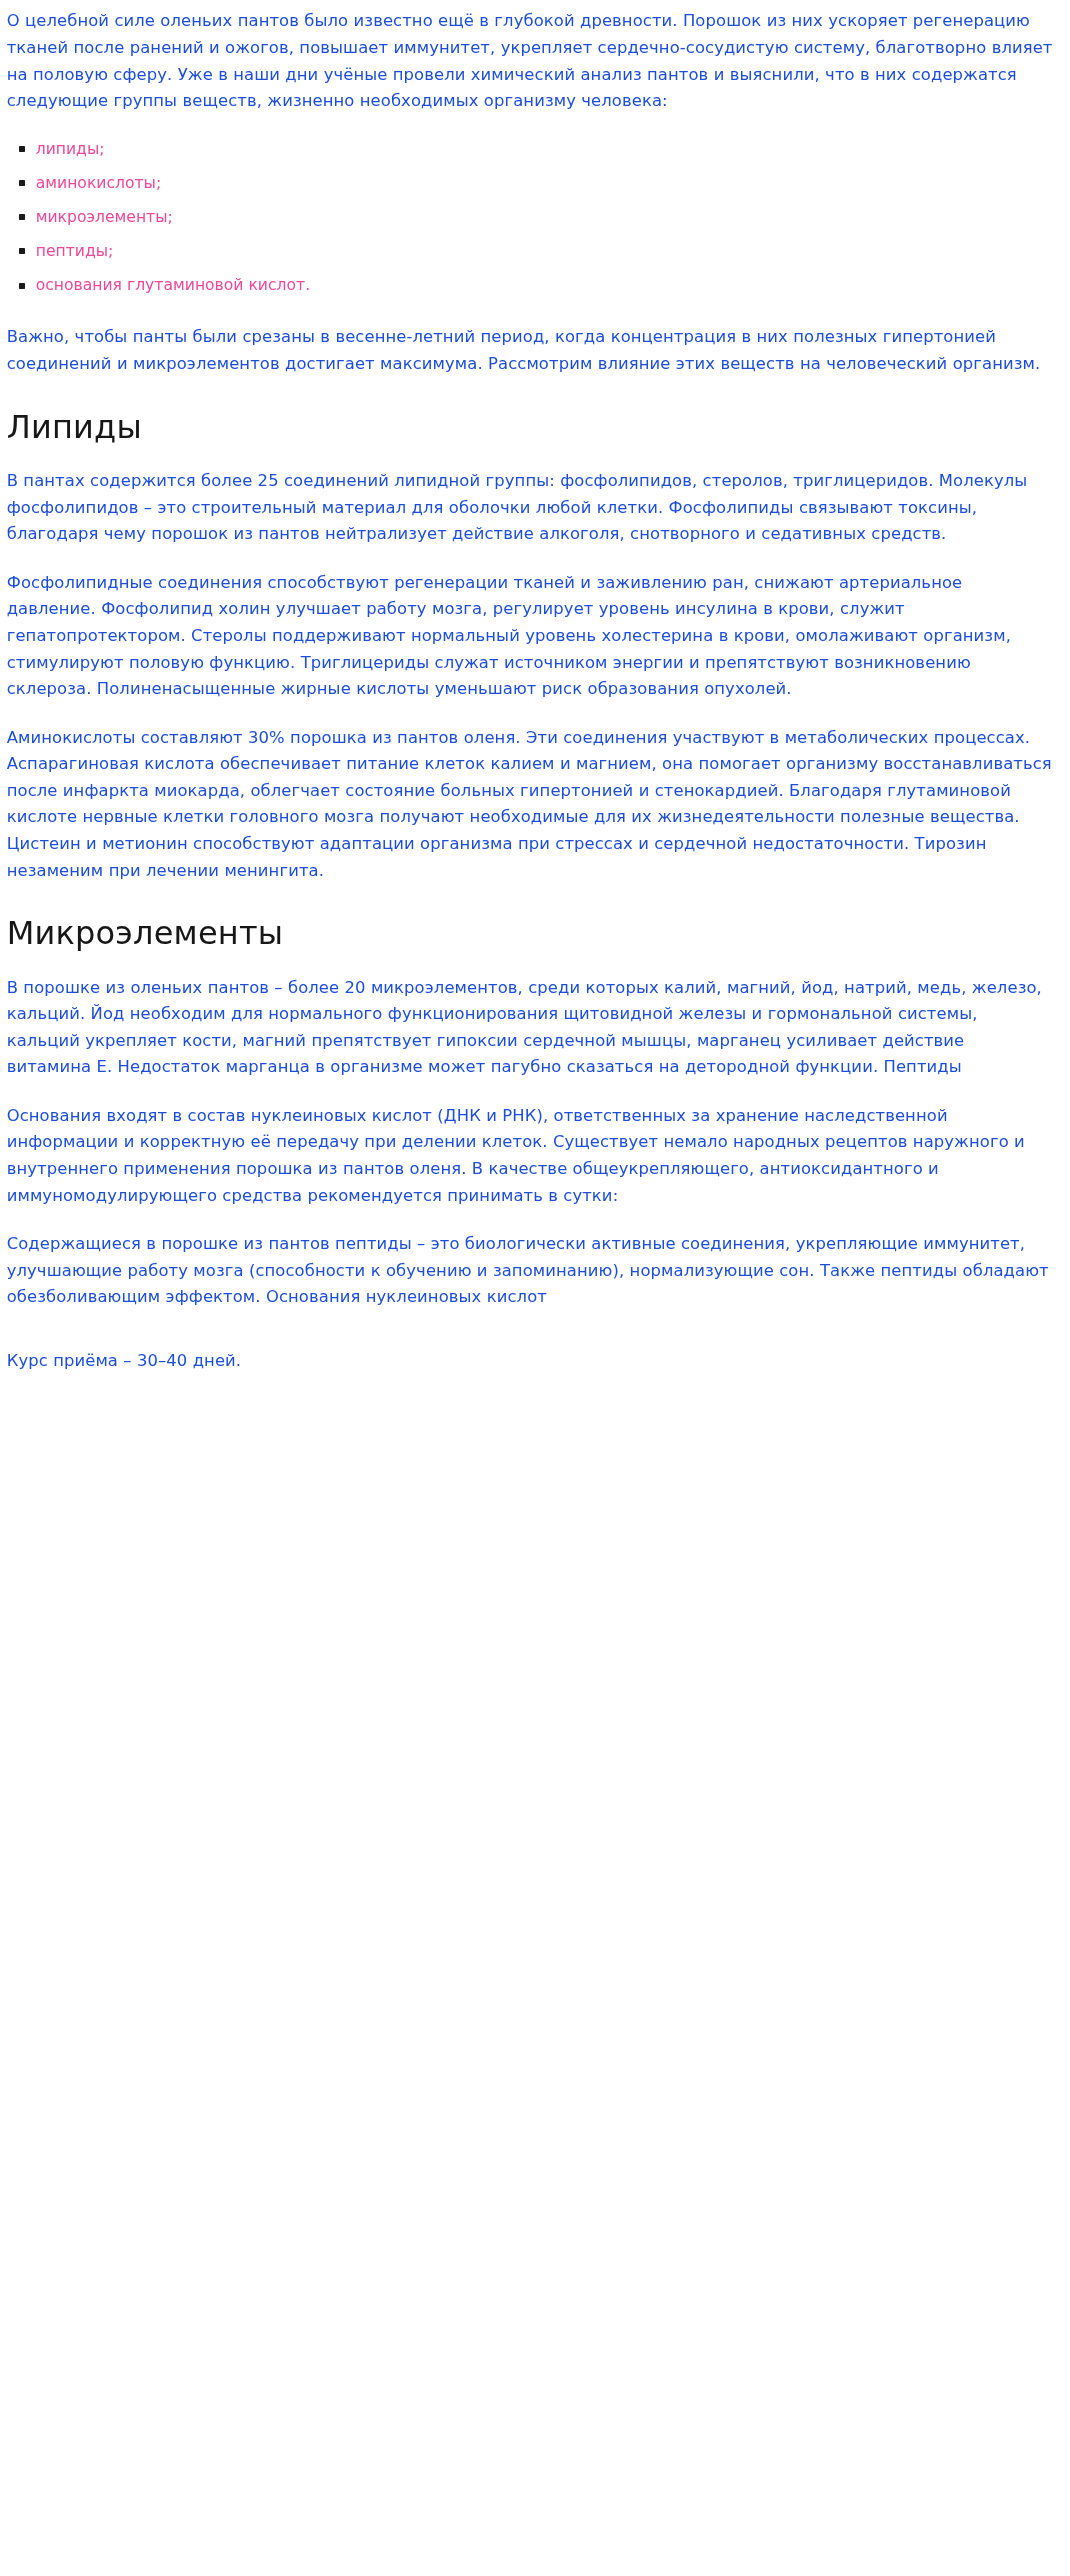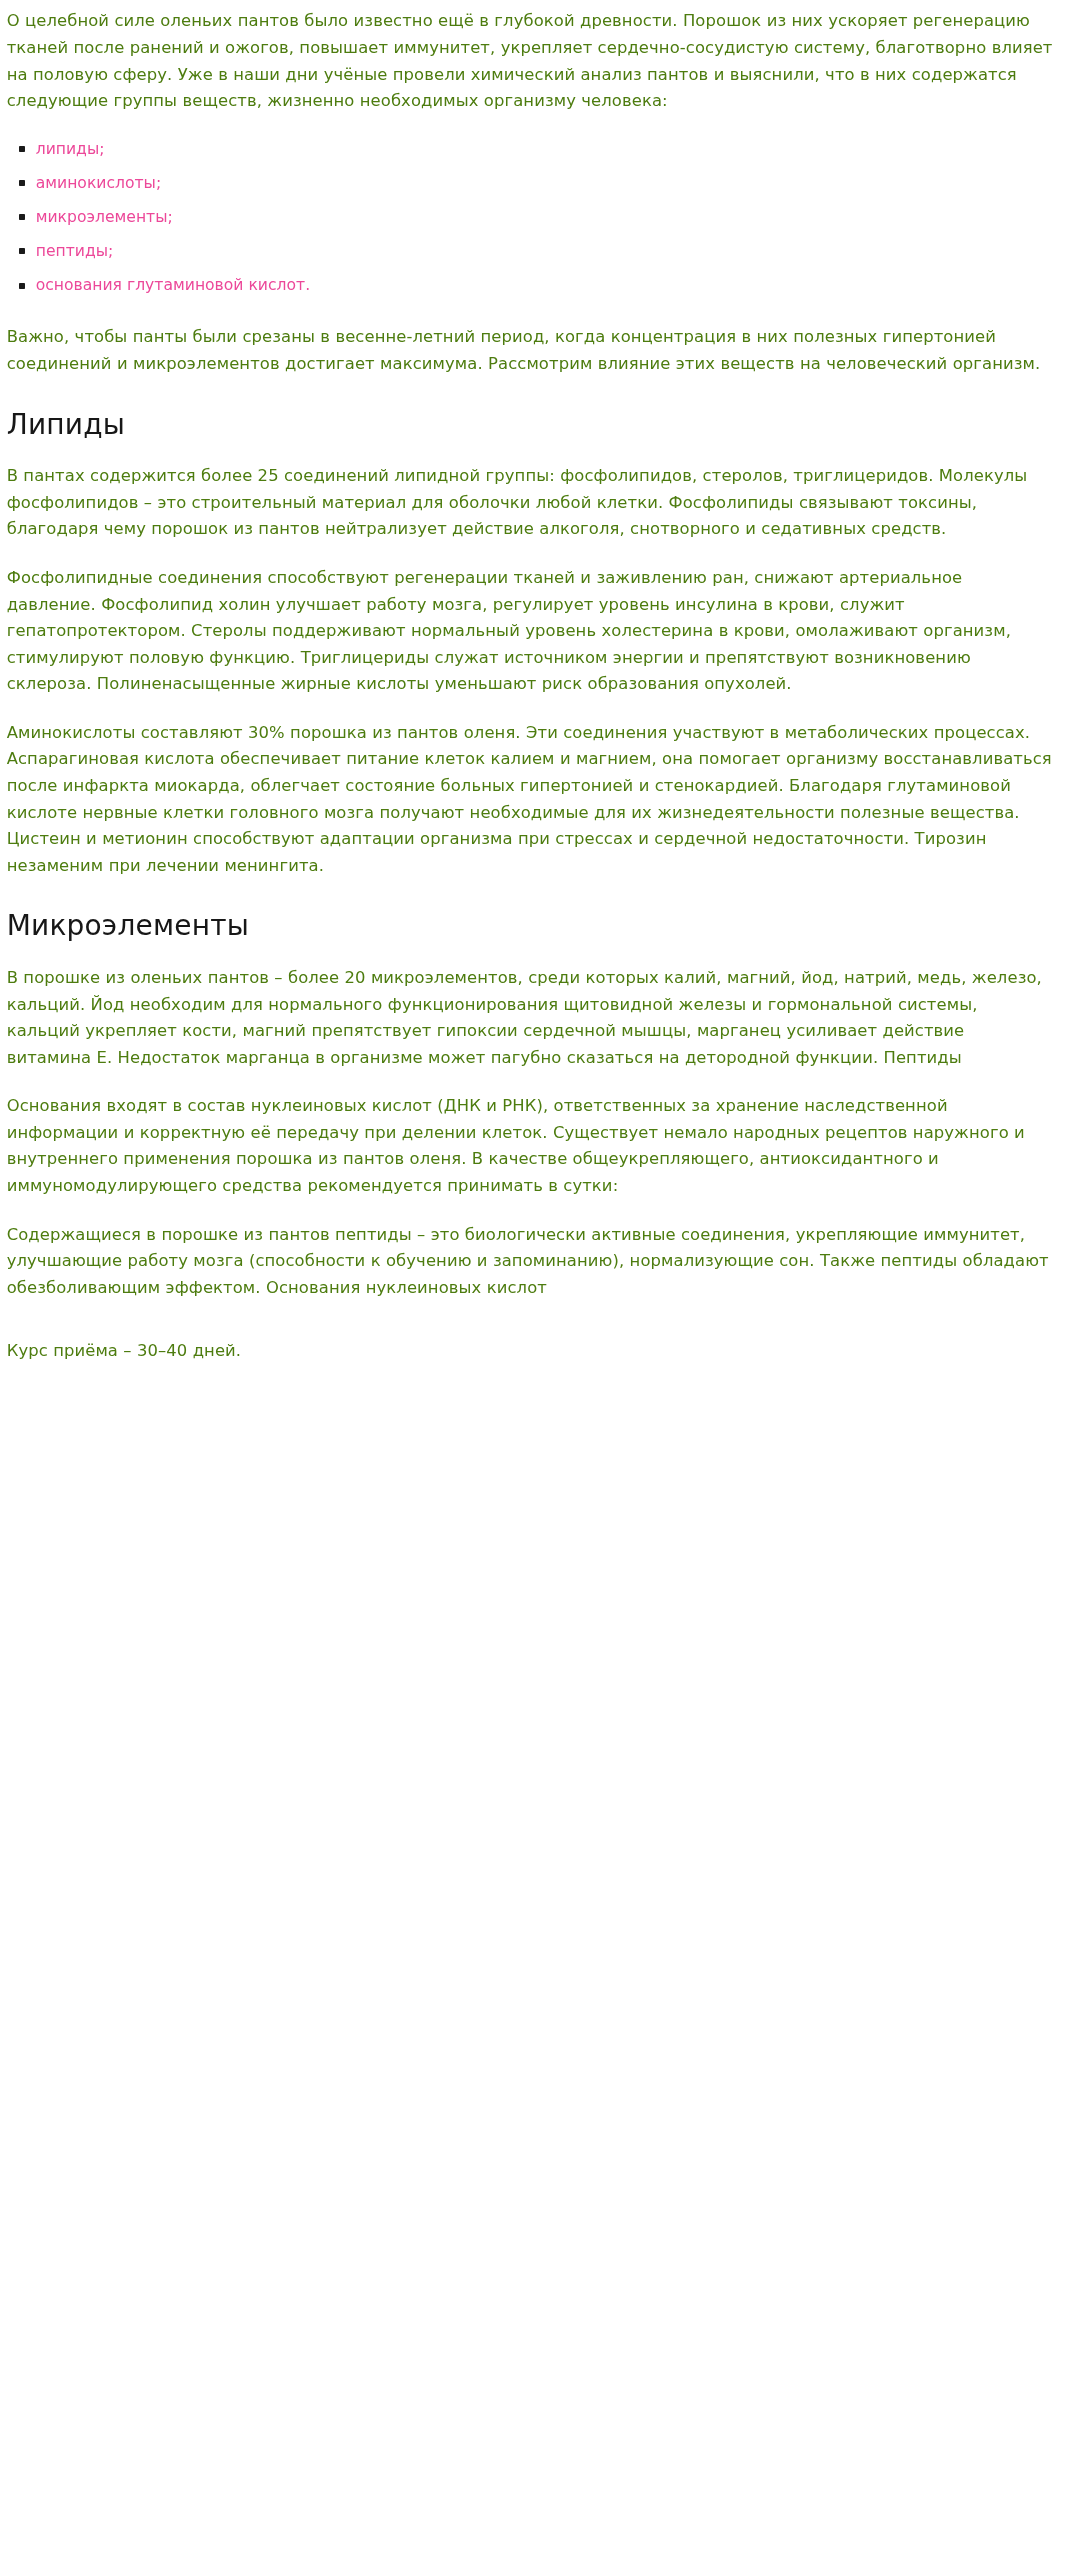--- a/index.html
+++ b/index.html
@@ -16,25 +16,25 @@
   }
   .page {
     box-sizing: border-box;
     width: 1071px;
     padding: 8.4px 18.5px 34px 6.7px;
   }
   p.para {
     font-size: 16.4px;
     line-height: 1.62;
     margin: 0 0 22px 0;
-    color: #4d7c0f;
+    color: #1d4ed8;
     letter-spacing: 0.1px;
   }
   h2.section {
-    font-size: 28px;
+    font-size: 32px;
     font-weight: 400;
     line-height: 1.2;
     margin: 30px 0 22px 0;
     color: #171717;
     letter-spacing: 0.2px;
   }
   ul.bullets {
     margin: 0 0 22px 0;
     padding-left: 29px;
     list-style: none;

